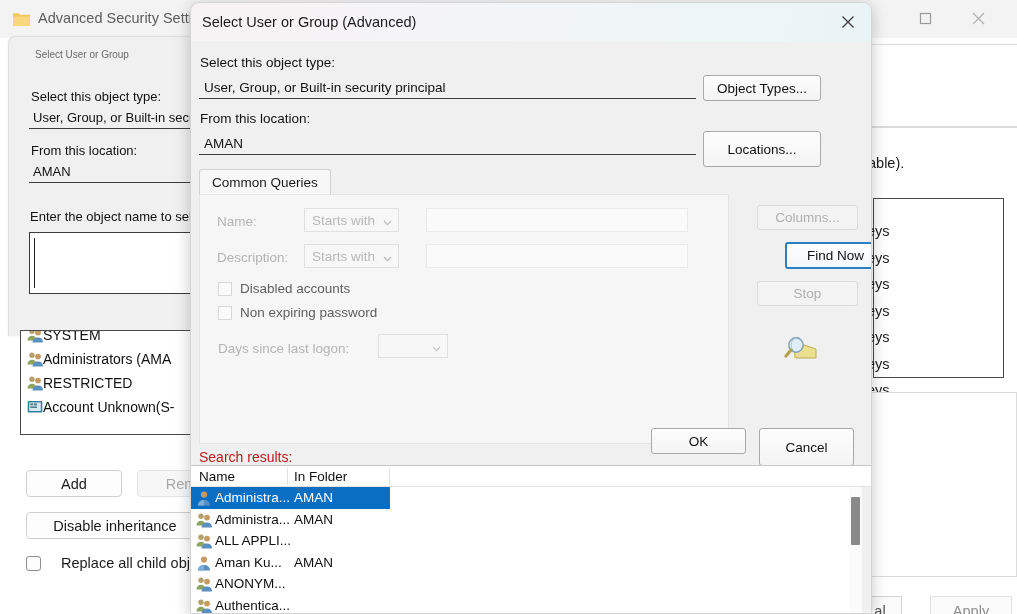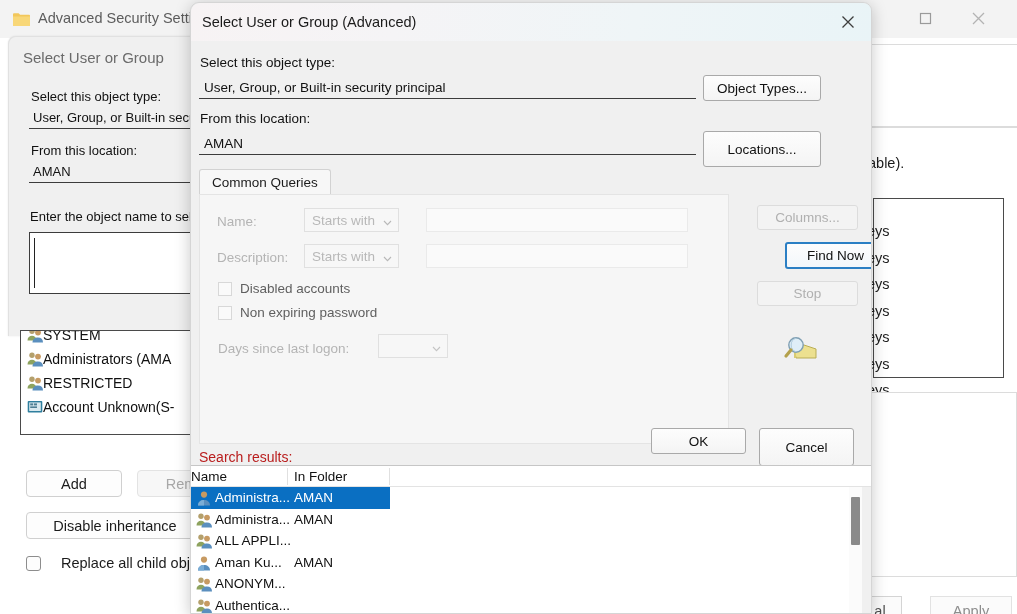--- a/index.html
+++ b/index.html
@@ -74,22 +74,22 @@
   .sug-window {
     position: absolute; left: 8px; top: 36px; width: 190px; height: 300px;
     background: #f0f0f0;
     border-top-left-radius: 8px;
     border-top: 1px solid #e1e1e1;
     border-left: 1px solid #e1e1e1;
     box-shadow: 0 0 2px rgba(0,0,0,0.10);
     overflow: hidden;
   }
   .sug-title {
-    position: absolute; left: 14px; top: 12px;
-    font-size: 15px; color: #6a6a6a; white-space: nowrap;
+    position: absolute; left: 26px; top: 12px;
+    font-size: 10px; color: #6a6a6a; white-space: nowrap;
   }
   .sug-label {
     position: absolute; font-size: 13px; color: #111; white-space: nowrap;
   }
   .sug-field {
     position: absolute; background: #f0f0f0;
     border-bottom: 1px solid #3c3c3c;
     font-size: 13px; color: #111;
     padding-left: 4px; display:flex; align-items:center;
     white-space: nowrap; overflow: hidden;
@@ -225,21 +225,21 @@
   .res-box {
     position: absolute; left: 0; top: 424px; width: 682px; height: 150px;
     background: #ffffff; border-top: 1px solid #c6c6c6;
   }
   .res-header {
     position: absolute; left: 0; top: 0; width: 682px; height: 21px;
     background: #ffffff; border-bottom: 1px solid #e3e3e3;
     display: flex; align-items: center;
     font-size: 13.5px; color: #111;
   }
-  .res-header .col-name { position: absolute; left: 0; }
+  .res-header .col-name { position: absolute; left: 8px; }
   .res-header .col-folder { position: absolute; left: 103px; }
   .res-header .divider1 { position: absolute; left: 96px; top: 2px; width: 1px; height: 17px; background: #e0e0e0; }
   .res-header .divider2 { position: absolute; left: 198px; top: 2px; width: 1px; height: 17px; background: #e0e0e0; }
   .res-rows { position: absolute; left: 0; top: 21px; width: 660px; height: 129px; overflow: hidden; }
   .res-row {
     position: relative; height: 21.5px;
     display: flex; align-items: center;
     font-size: 13.5px; color: #101010;
   }
   .res-row.sel { background: #0a6fc2; color: #ffffff; width: 199px; }

